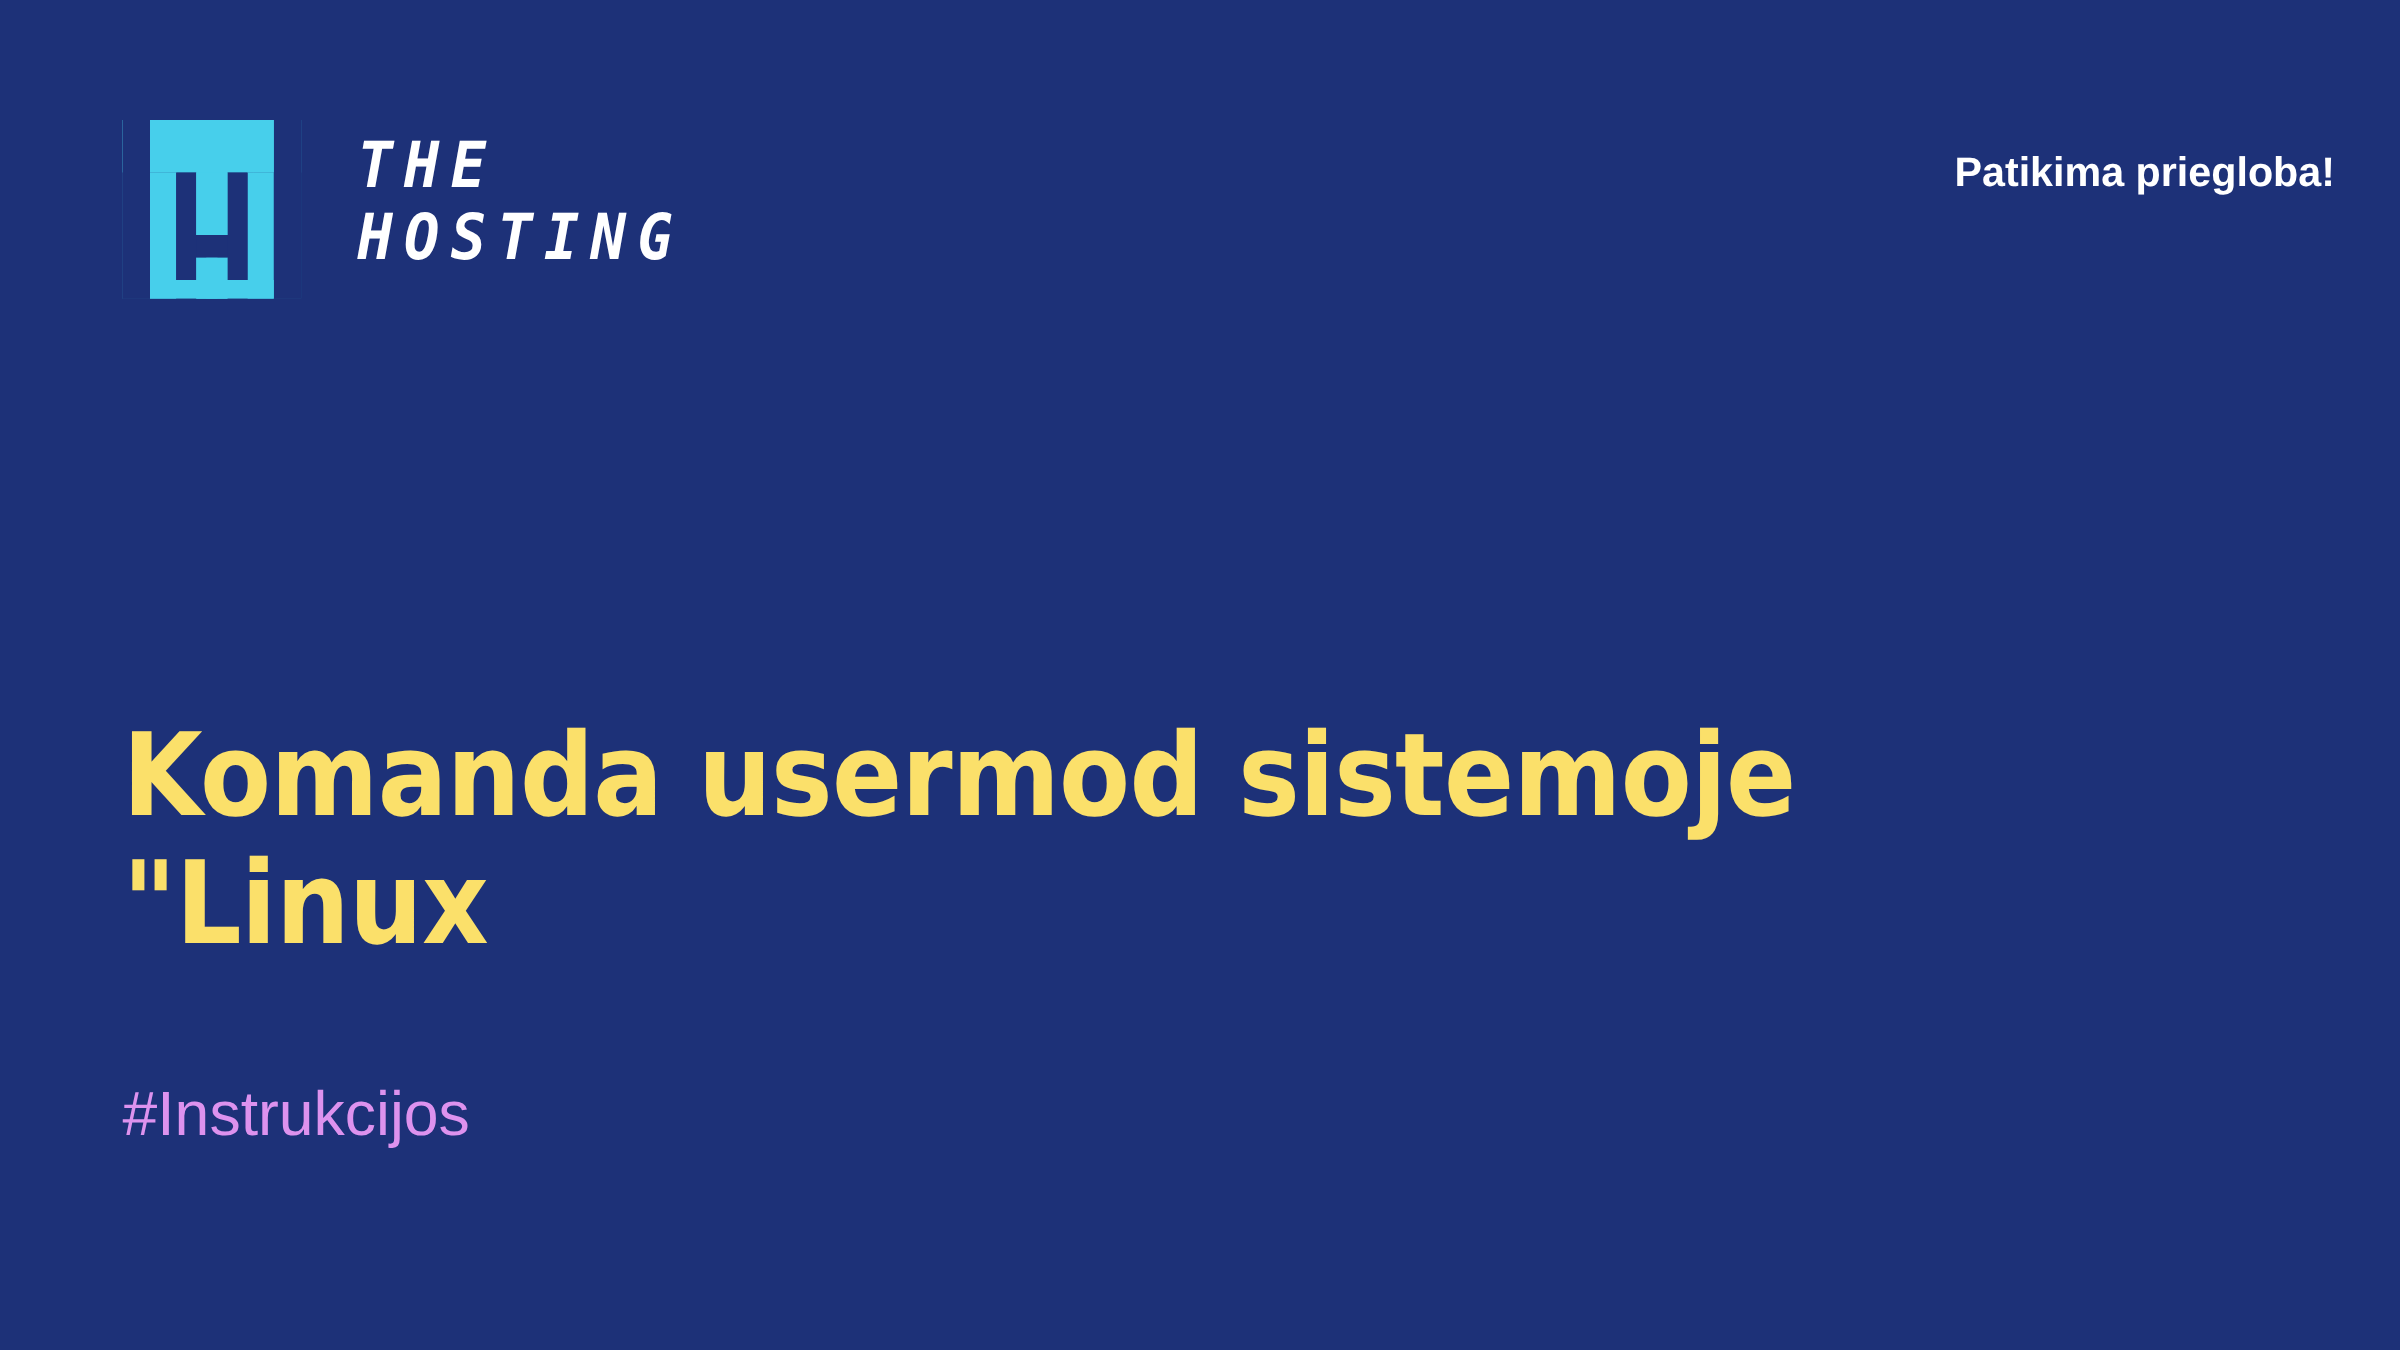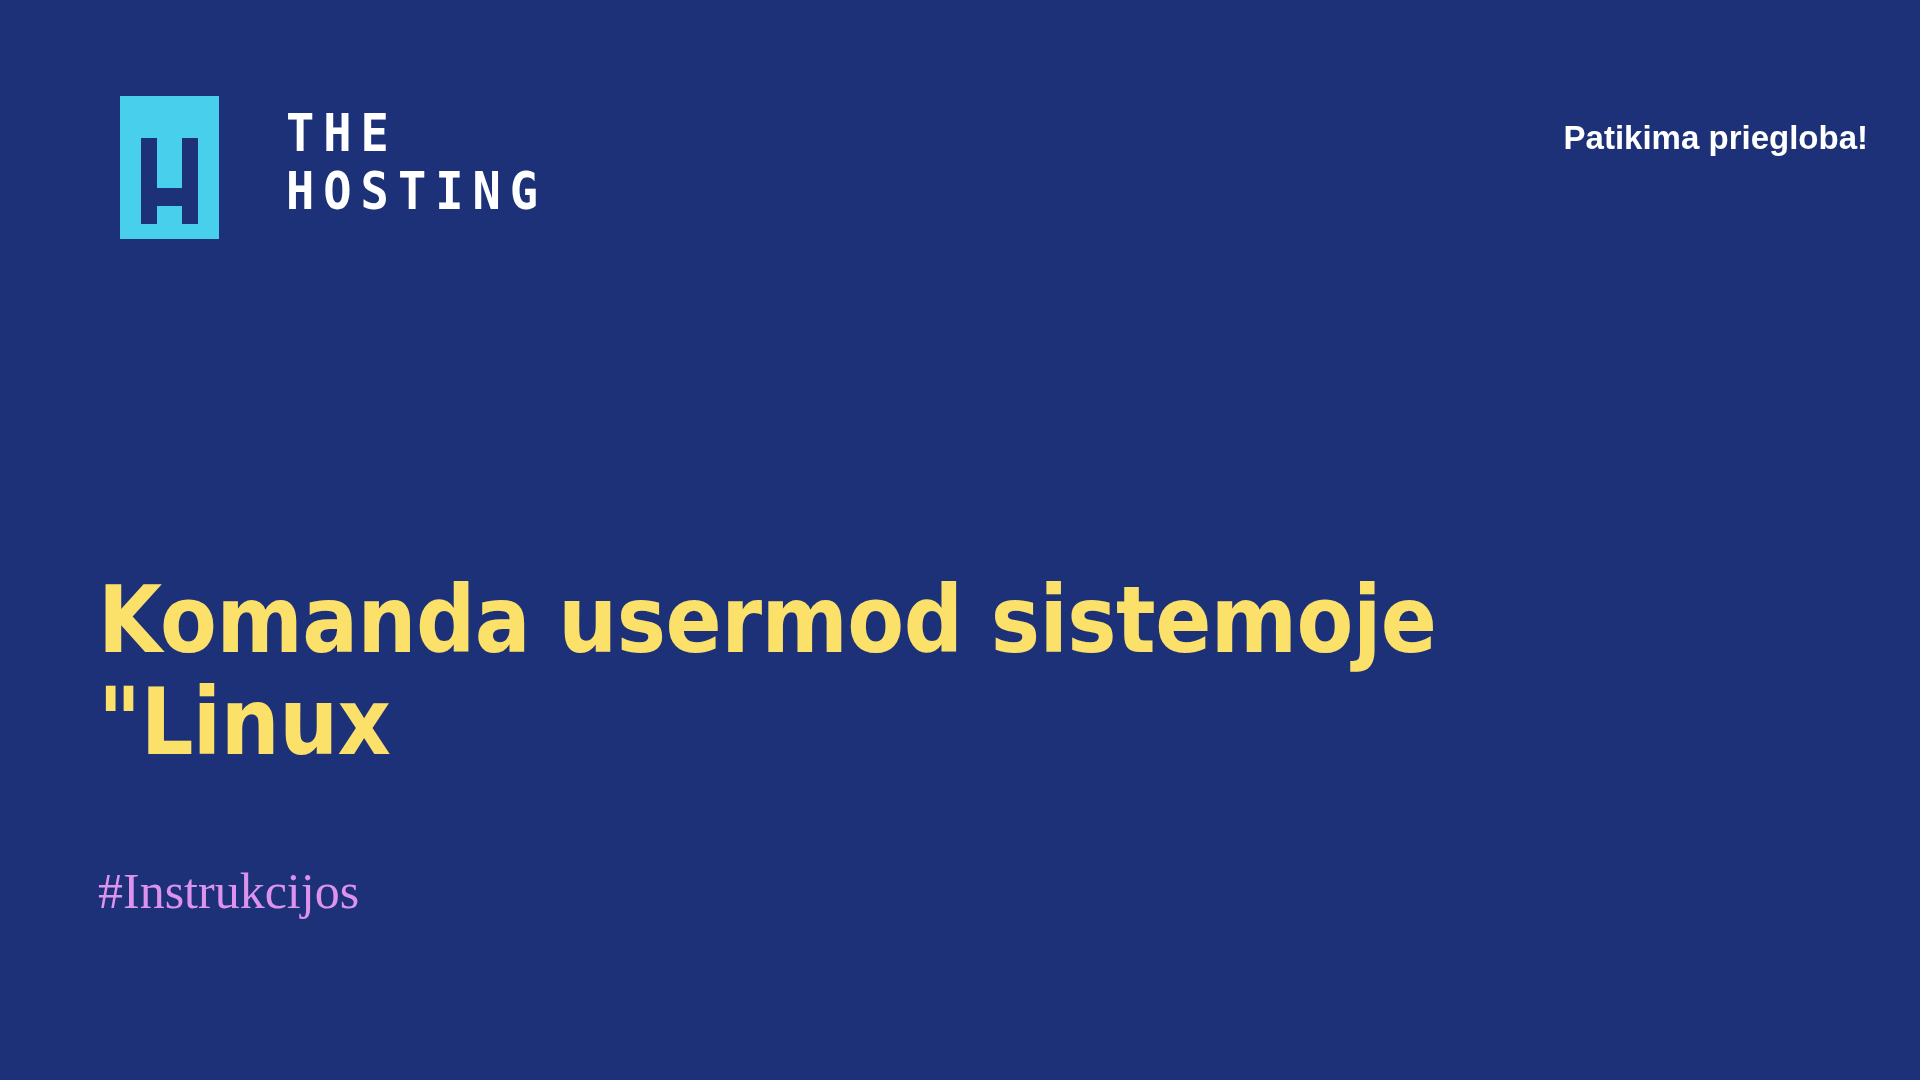--- a/index.html
+++ b/index.html
@@ -7,21 +7,21 @@
     width:1920px; height:1080px;
     background:#1d3178;
     font-family:"Liberation Sans", sans-serif;
     overflow:hidden;
   }
   .page { position:relative; width:1920px; height:1080px; background:#1d3178; }
 
   
   .header { position:absolute; top:0; left:0; width:1920px; height:260px; }
 
-  .brand { position:absolute; left:98px; top:96px; display:flex; align-items:flex-start; }
+  .brand { position:absolute; left:98px; top:96px; display:flex; align-items:flex-start;font-style:italic; }
 
   
   .logo-mark { position:relative; width:143px; height:143px; flex:0 0 auto; }
   .logo-mark svg { display:block; width:143px; height:143px; }
 
   .brand-words { margin-left:45px; padding-top:6px; }
   .brand-line {
     font-family:"DejaVu Sans Mono", monospace;
     color:#ffffff;
     font-weight:700;
@@ -51,21 +51,21 @@
     font-size:92px;
     line-height:102px;
     letter-spacing:-0.5px;
     max-width:1460px;
     word-wrap:break-word;
   }
 
   .post-tag {
     margin-top:88px;
     color:#dd92ee;
-    font-family:Liberation Serif, serif;
+    font-family:Liberation Sans, sans-serif;
     font-weight:400;
     font-size:50px;
     line-height:58px;
   }
 </style>
 </head>
 <body>
 
 <div class="page">
 

